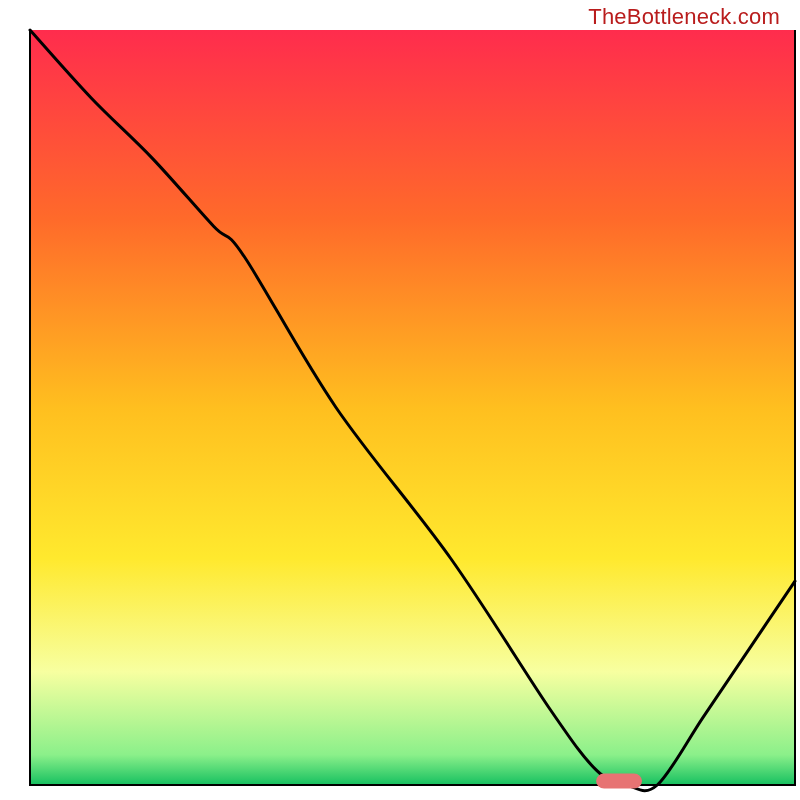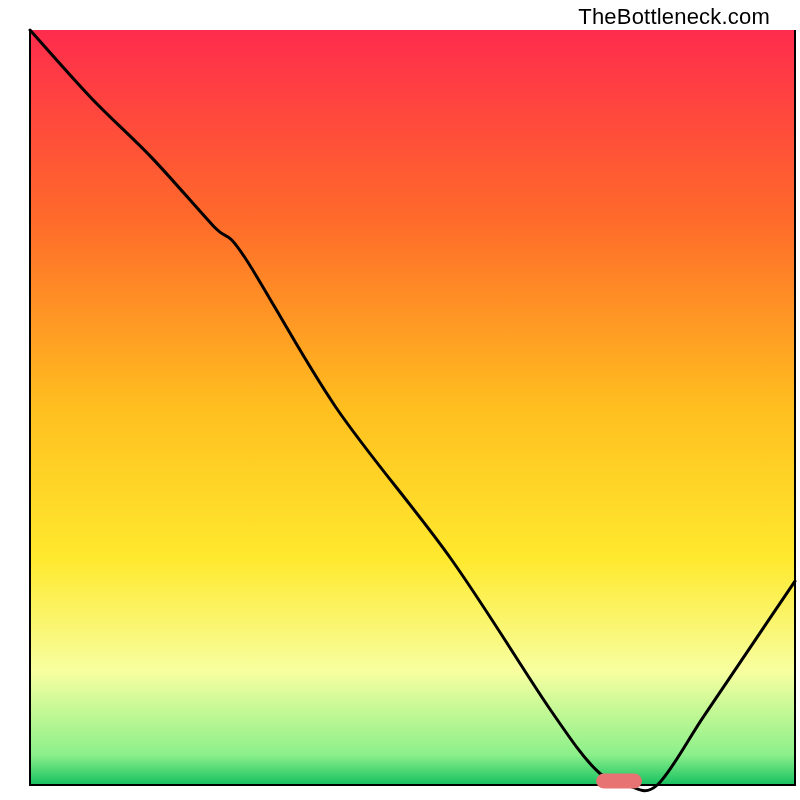--- a/index.html
+++ b/index.html
@@ -11,24 +11,24 @@
     overflow: hidden;
   }
   .container {
     position: relative;
     width: 800px;
     height: 800px;
   }
   .watermark {
     position: absolute;
     top: 4px;
-    right: 30px;
+    right: 20px;
     font-family: Arial, Helvetica, sans-serif;
     font-size: 22px;
-    color: #000000;
+    color: #b91c1c;
     font-weight: 500;
     letter-spacing: 0.2px;
     z-index: 5;
   }
   svg {
     display: block;
   }
 </style>
 </head>
 <body>

